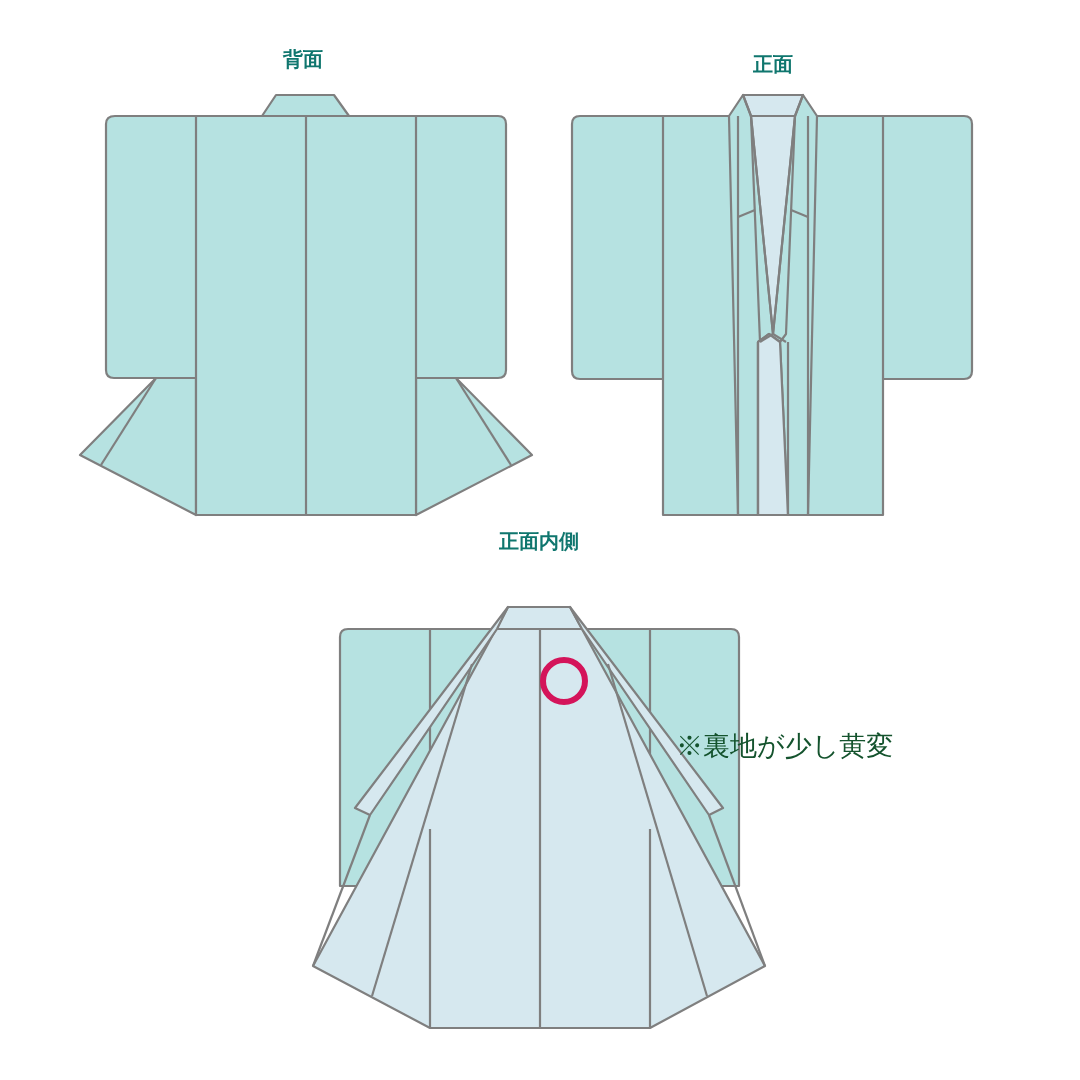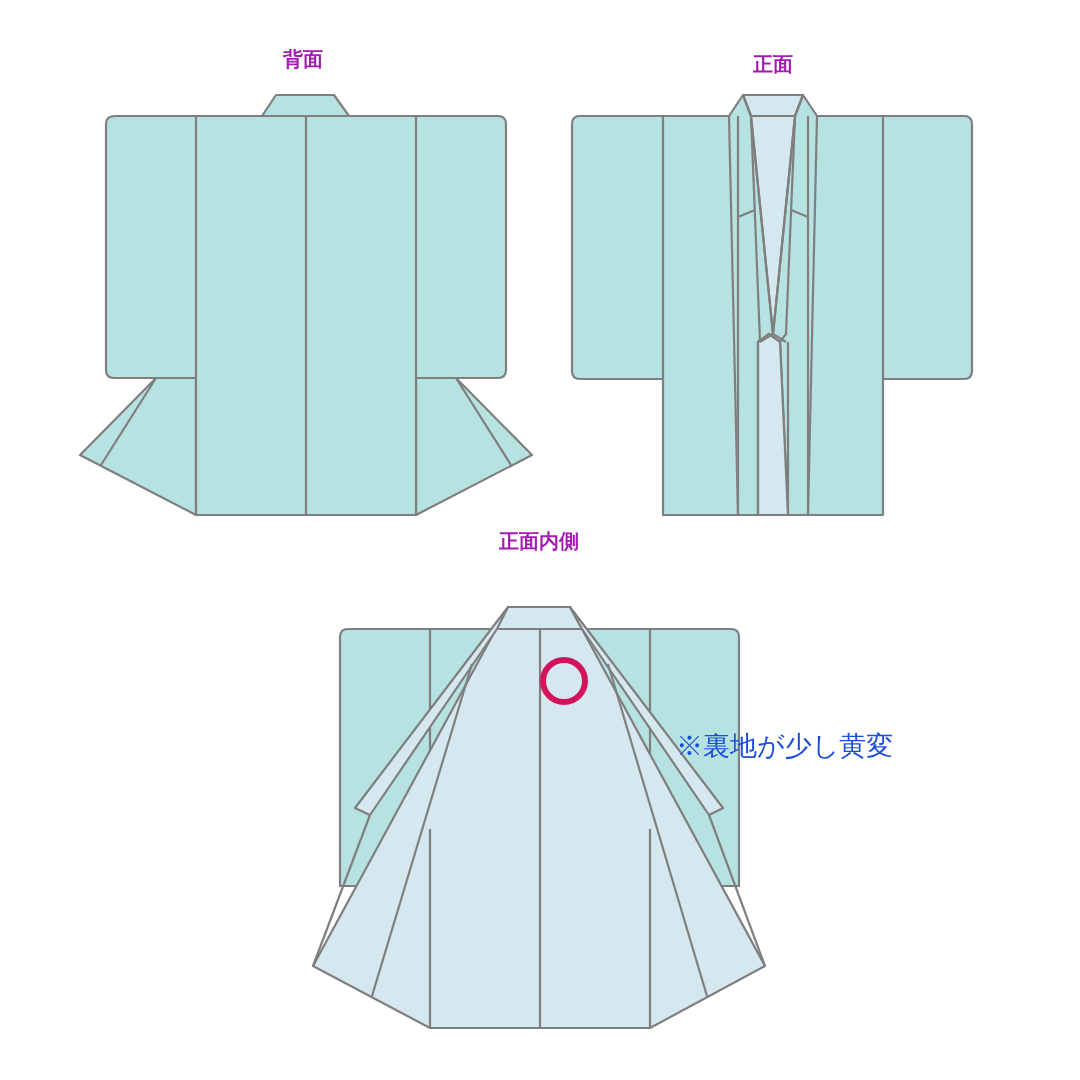--- a/index.html
+++ b/index.html
@@ -1,18 +1,18 @@
 <!DOCTYPE html>
 <html><head>
   <meta charset="utf-8">
   <style>
     html, body { margin: 0; padding: 0; background: #ffffff; }
     body { width: 1080px; height: 1080px; position: relative; overflow: hidden; font-family: "DejaVu Sans", sans-serif; }
-    .label { position: absolute; font-family: "DejaVu Sans", sans-serif; font-weight: bold; font-size: 20px; color: #a21caf; text-align: center; transform: translateX(-50%); white-space: nowrap; }
-    .note { position: absolute; font-family: Liberation Serif, serif; font-size: 27px; color: #1d4ed8; white-space: nowrap; }
+    .label { position: absolute; font-family: "DejaVu Sans", sans-serif; font-weight: bold; font-size: 20px; color: #0f766e; text-align: center; transform: translateX(-50%); white-space: nowrap; }
+    .note { position: absolute; font-family: Liberation Serif, serif; font-size: 27px; color: #14532d; white-space: nowrap; }
     svg { position: absolute; left: 0; top: 0; }
     .m { fill: #b6e2e1; stroke: #7f7f7f; stroke-width: 2.2; stroke-linejoin: round; }
     .l { fill: #d6e8ef; stroke: #7f7f7f; stroke-width: 2.2; stroke-linejoin: round; }
     .ln { fill: none; stroke: #7f7f7f; stroke-width: 2.2; }
   </style>
 </head>
 <body>
 
 <div class="label" style="left:303px; top:46px;">背面</div>
 <div class="label" style="left:773px; top:51px;">正面</div>

